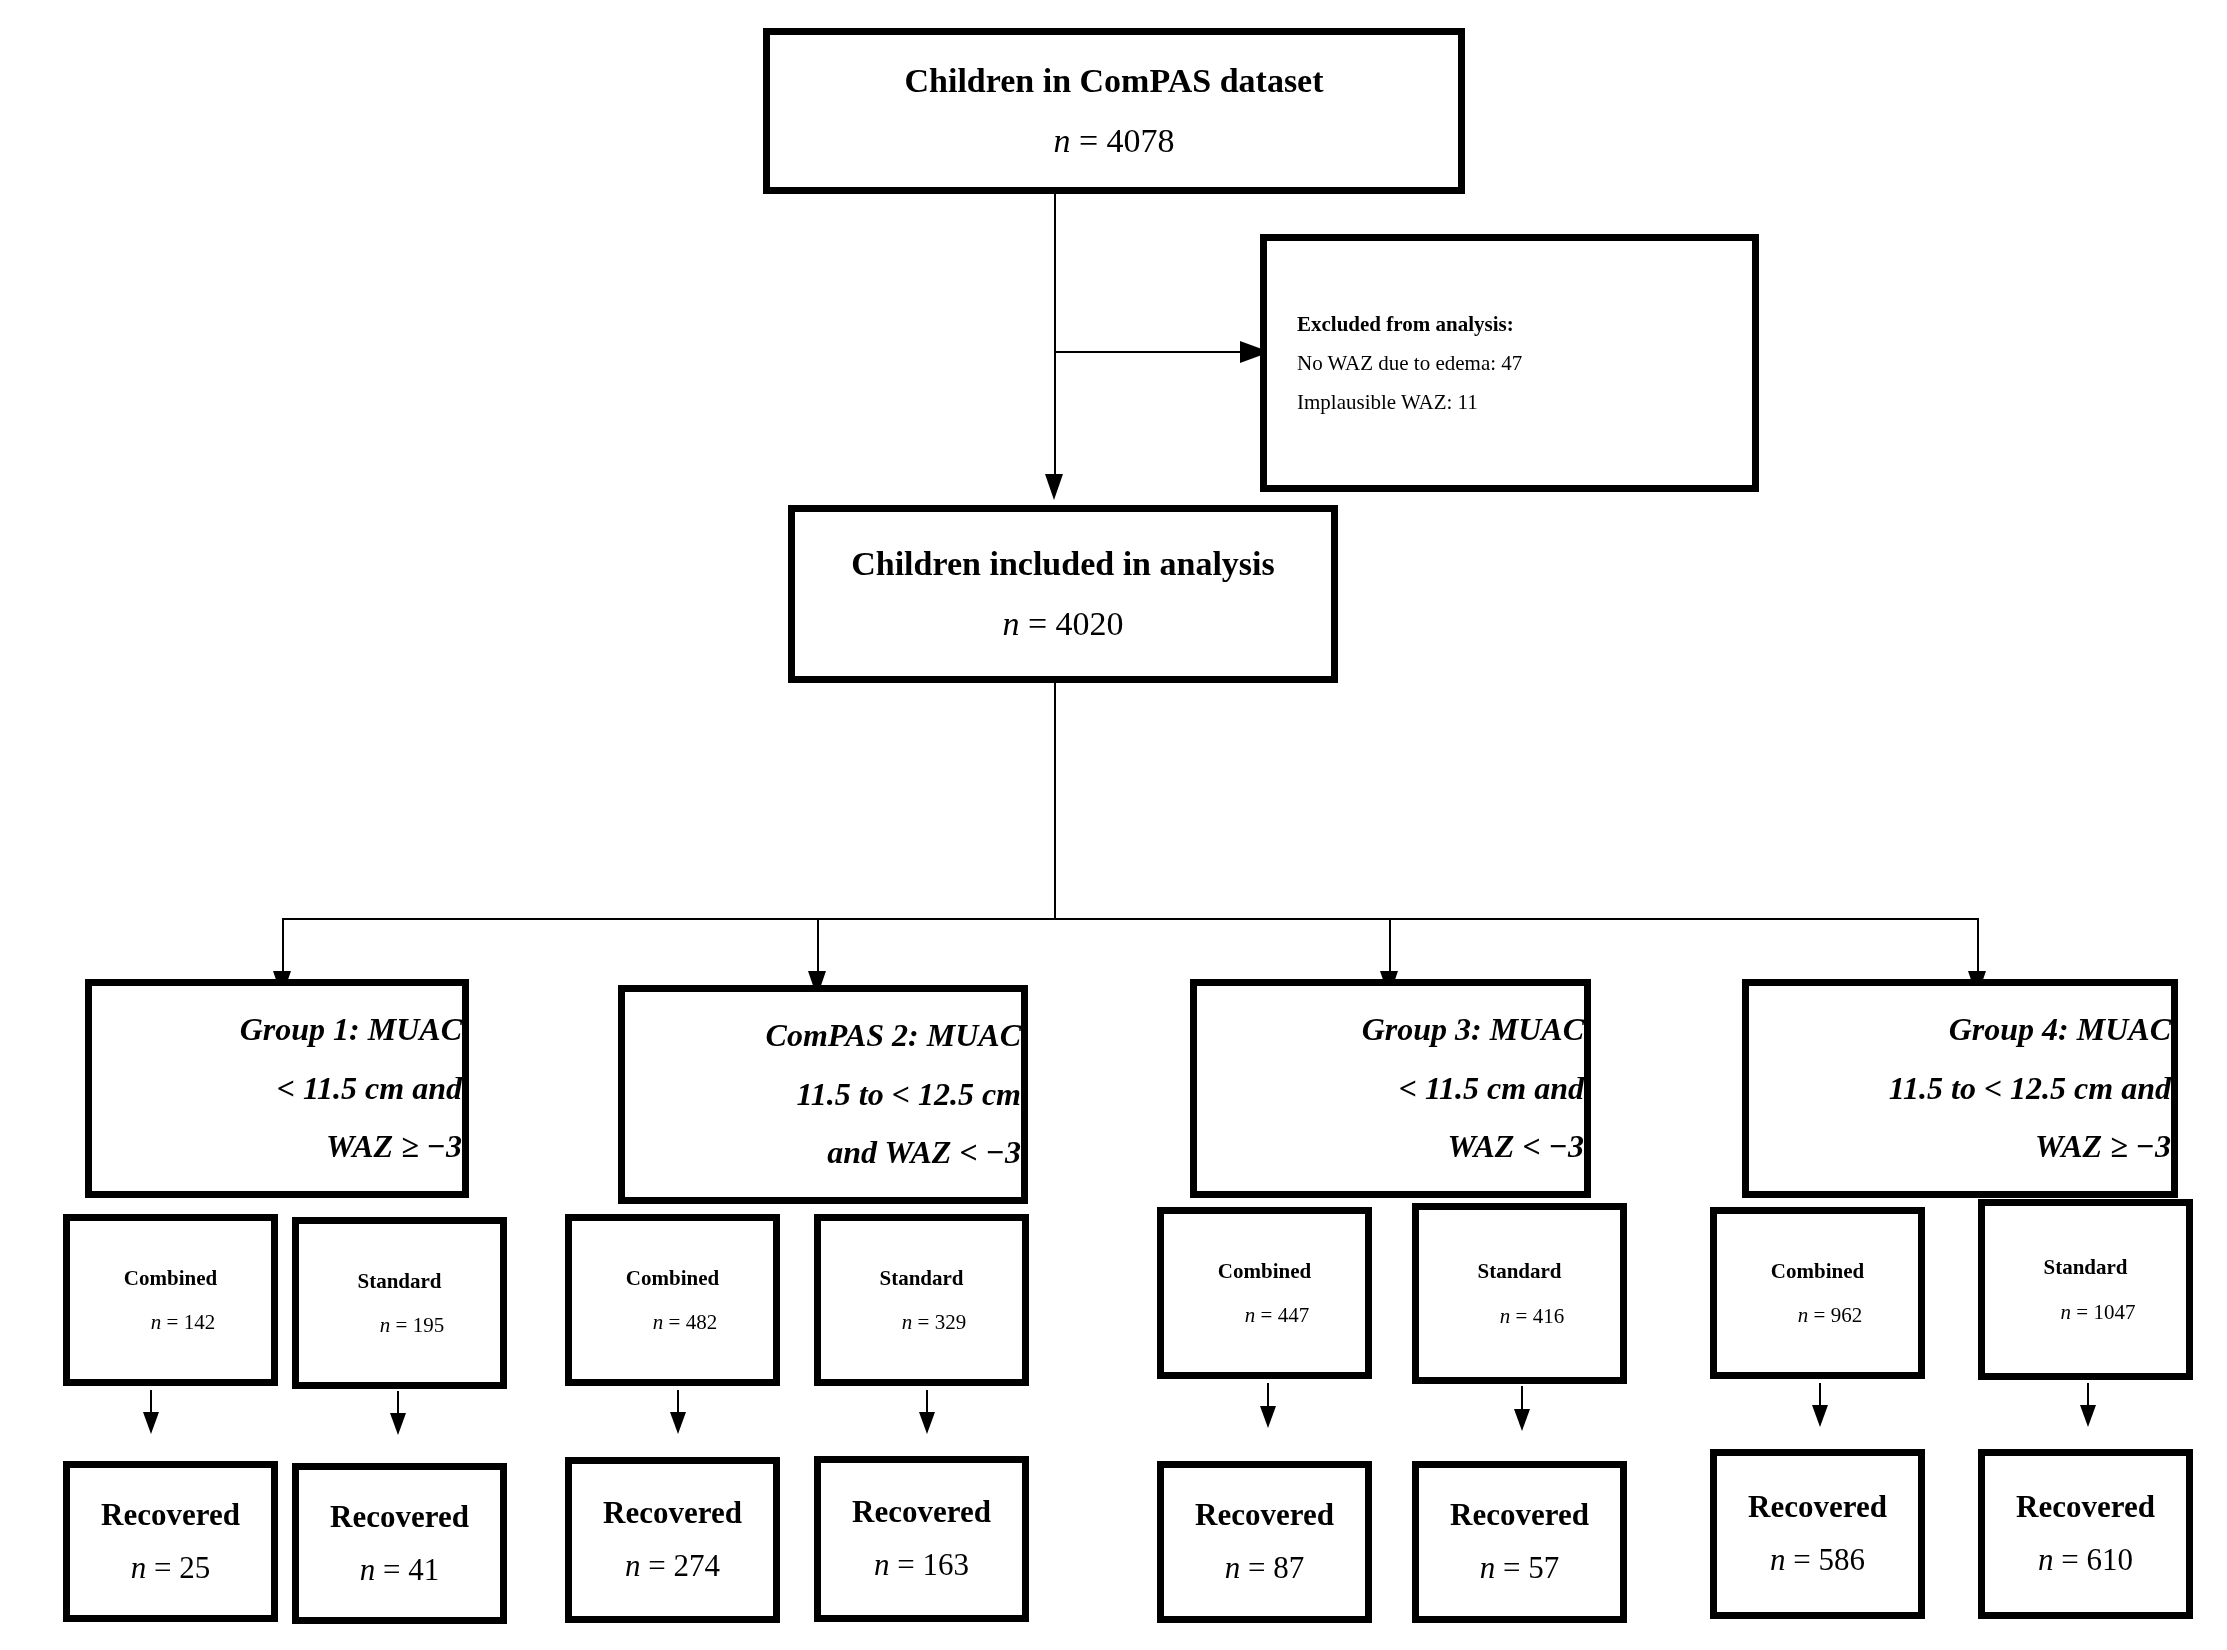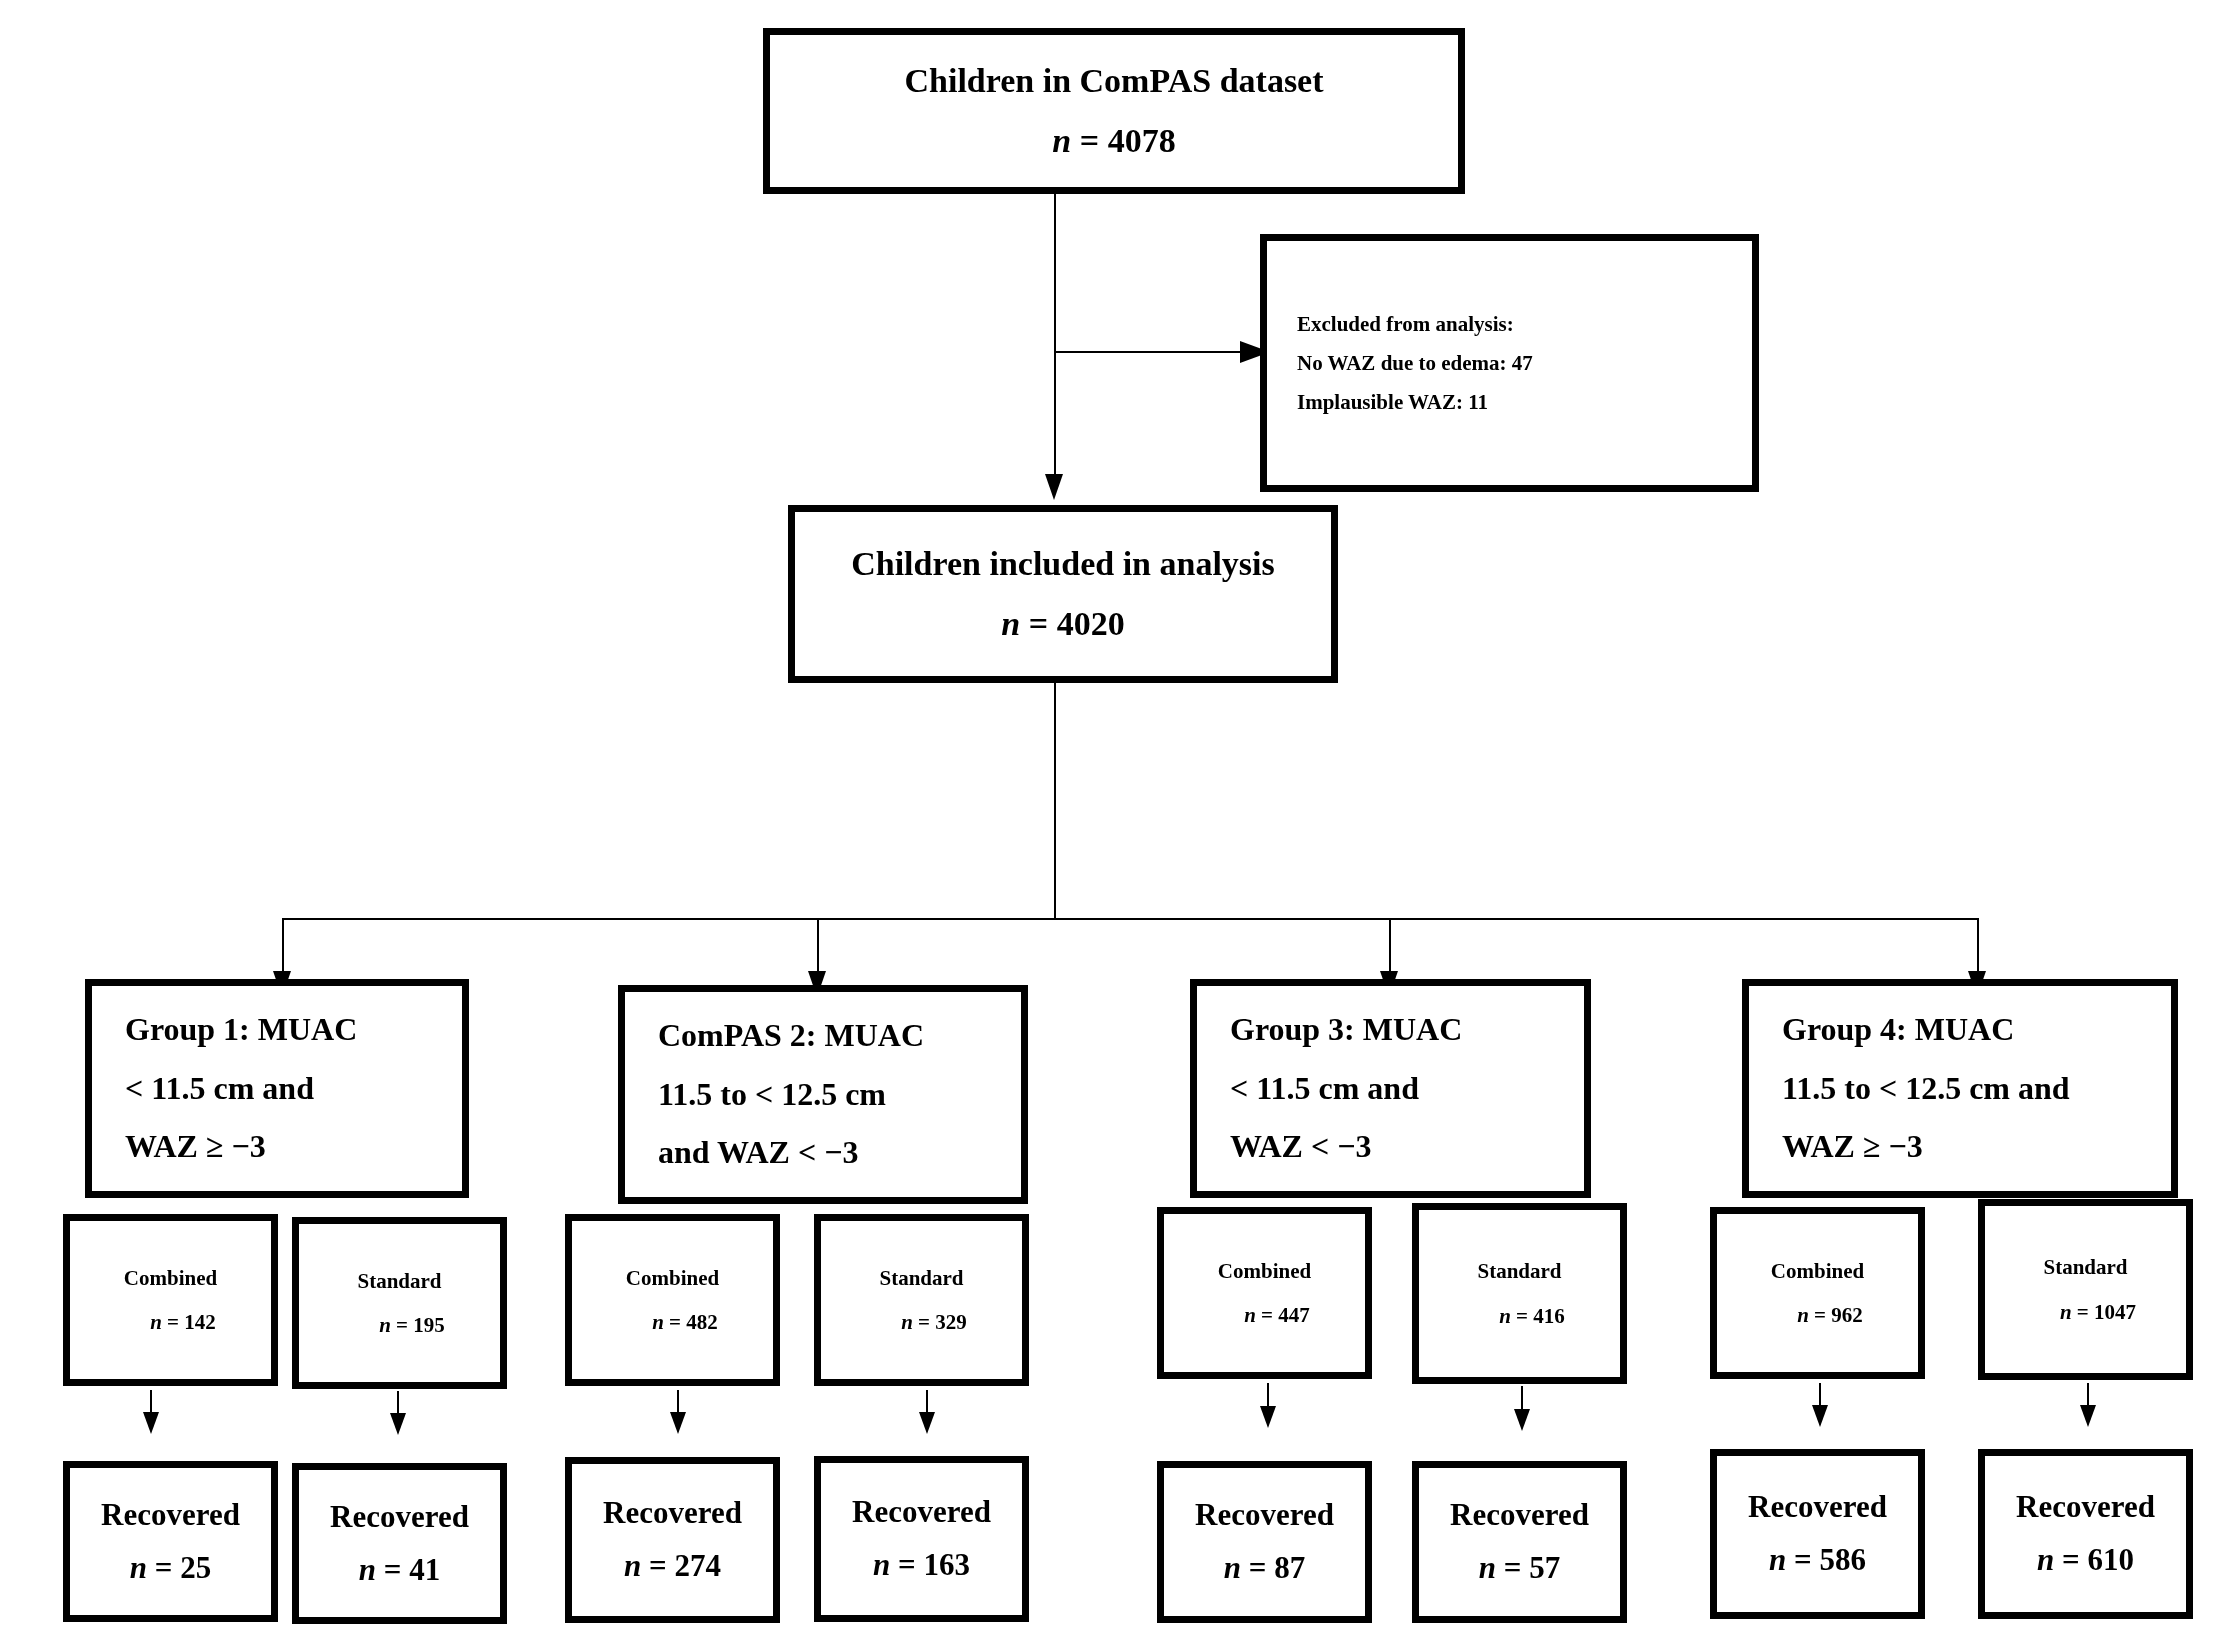--- a/index.html
+++ b/index.html
@@ -31,31 +31,31 @@
     text-align: center;
   }
 
   .line {
     display: block;
     white-space: nowrap;
     line-height: 1.05;
   }
 
   .b { font-weight: bold; }
-  .n-line { font-weight: bold; }
+  .n-line { font-weight: normal; }
 
   
   .t-head .line { font-size: 34px; }
   .t-head .line + .line { margin-top: 24px; }
 
   .t-excl { align-items: flex-start; padding-left: 30px; }
   .t-excl .line { font-size: 21px; text-align: left; }
   .t-excl .line + .line { margin-top: 17px; }
 
-  .t-group { align-items: flex-start; padding-left: 33px; }
+  .t-group { align-items: flex-end; padding-left: 33px; font-style: italic; }
   .t-group .line { font-size: 32px; text-align: left; }
   .t-group .line + .line { margin-top: 25px; }
 
   .t-arm .line { font-size: 21px; }
   .t-arm .line + .line { margin-top: 22px; margin-left: 25px; }
 
   .t-rec .line { font-size: 31px; }
   .t-rec .line + .line { margin-top: 20.6px; }
 
   

